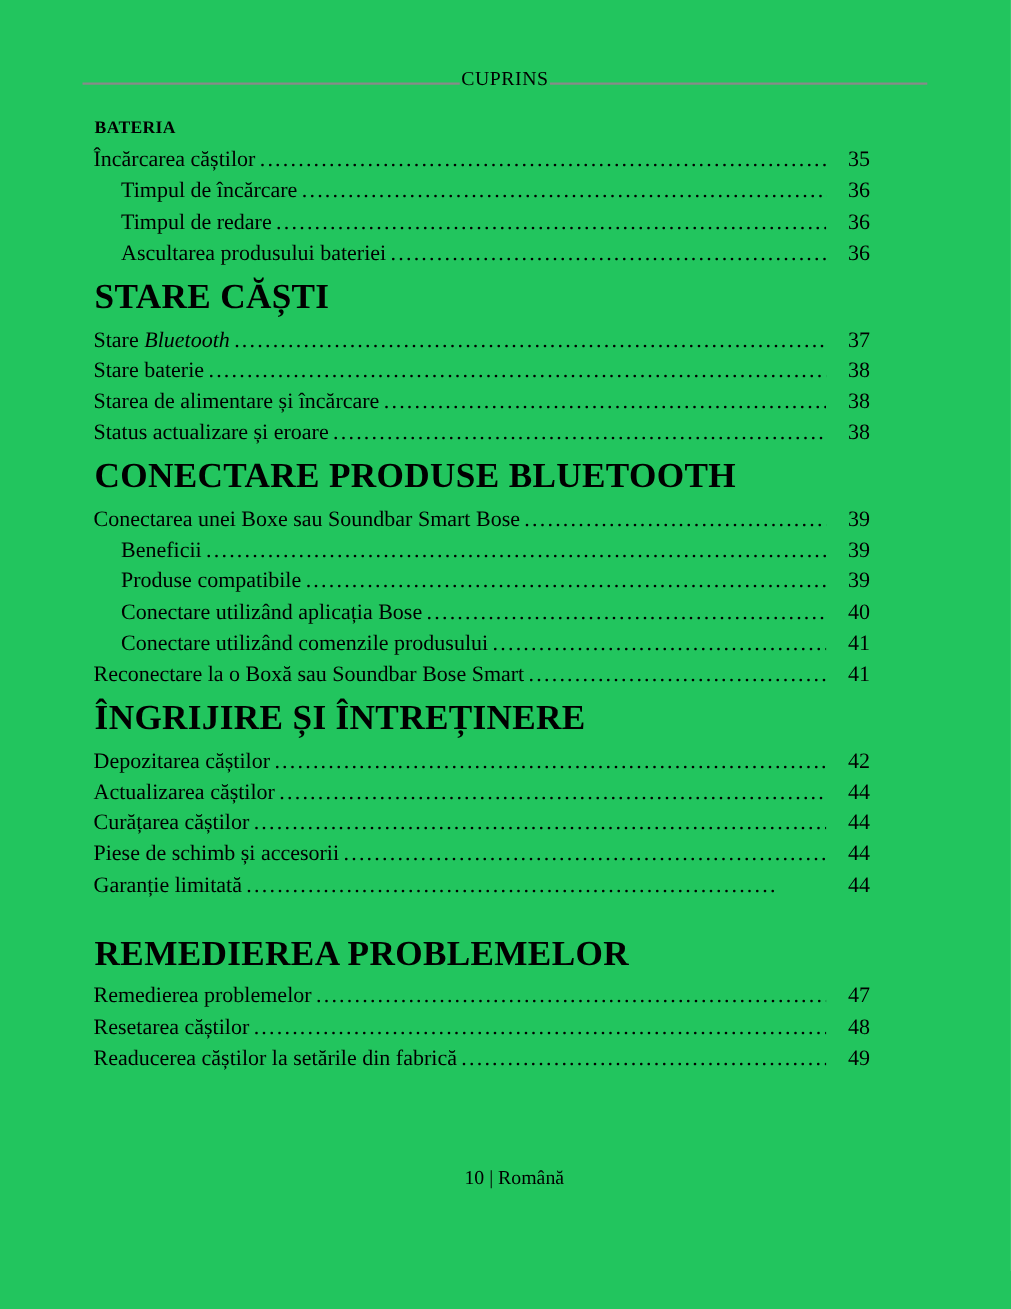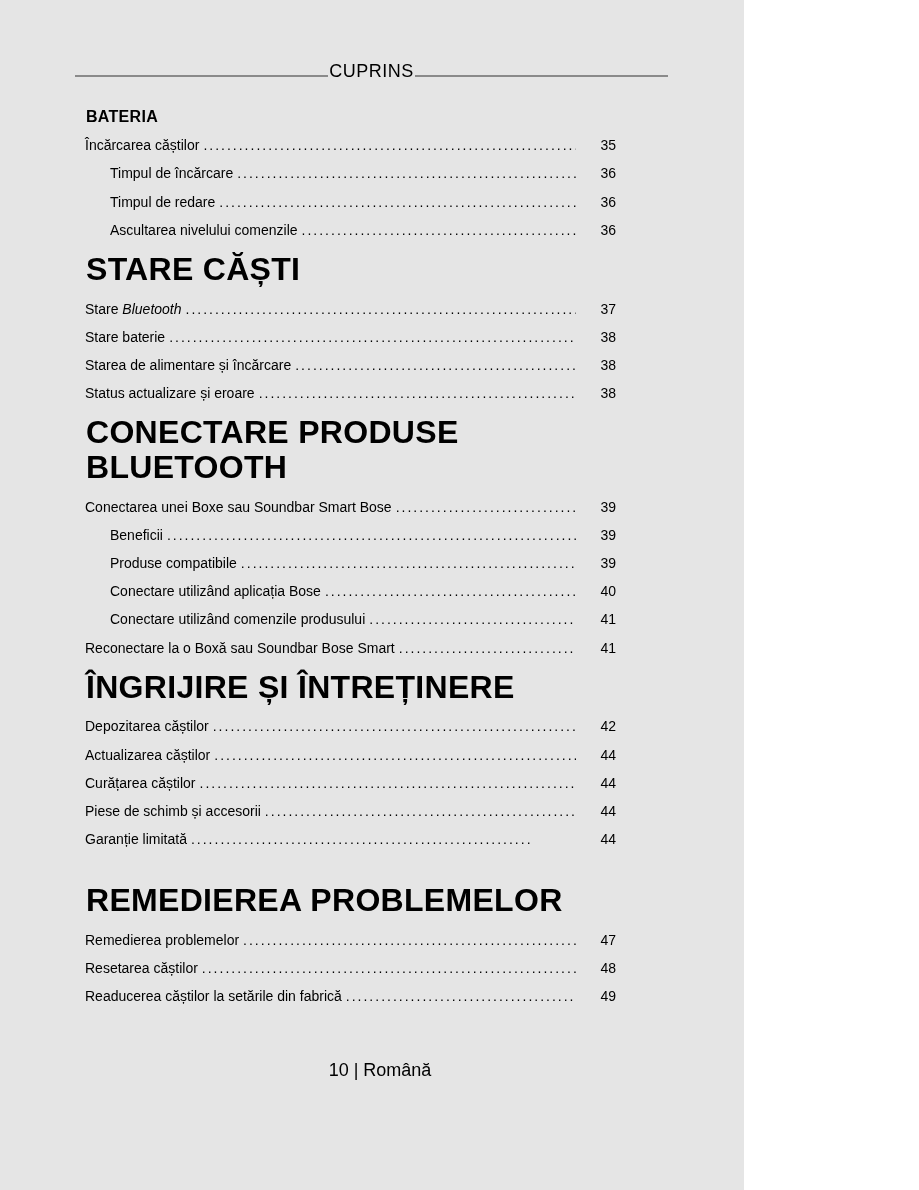--- a/index.html
+++ b/index.html
@@ -1,23 +1,23 @@
 <!DOCTYPE html>
 <html><head>
 <meta charset="utf-8">
 <style>
   * { box-sizing: border-box; margin: 0; padding: 0; }
   html, body { background: #ffffff; }
   .page {
     position: relative;
-    width: 744px;
+    width: 919px;
     height: 1190px;
-    background: #e5e5e5;
+    background: #22c55e;
     color: #000000;
-    font-family: Liberation Sans, sans-serif;
+    font-family: Liberation Serif, serif;
     overflow: hidden;
   }
   
   .doc-header {
     display: flex;
     align-items: flex-end;
     margin: 62px 76px 0 75px;
   }
   .header-rule {
     flex: 1;
@@ -37,21 +37,21 @@
     font-weight: bold;
     line-height: 1.08;
     margin: 8px 0 8px 1px;
     letter-spacing: 0.3px;
   }
   .sec-heading.small { font-size: 16px; margin-top: 28px; margin-bottom: 6px; }
   section.extra-gap .sec-heading { margin-top: 30px; }
   .toc-row {
     display: flex;
     align-items: baseline;
-    font-size: 14px;
+    font-size: 20px;
     line-height: 28.2px;
   }
   .toc-row.indent { padding-left: 25px; justify-content: flex-end; }
   .entry-label { white-space: pre; }
   .entry-label i { font-style: italic; text-align: center; }
   .leader {
     flex: 1;
     overflow: hidden;
     white-space: nowrap;
     margin: 0 6px 0 4px;
@@ -99,21 +99,21 @@
           <span class="entry-label"><span>Timpul de încărcare</span></span>
           <span class="leader"></span>
           <span class="page-num">36</span>
         </div>
         <div class="toc-row indent">
           <span class="entry-label"><span>Timpul de redare</span></span>
           <span class="leader"></span>
           <span class="page-num">36</span>
         </div>
         <div class="toc-row indent">
-          <span class="entry-label"><span>Ascultarea nivelului comenzile</span></span>
+          <span class="entry-label"><span>Ascultarea produsului bateriei</span></span>
           <span class="leader"></span>
           <span class="page-num">36</span>
         </div>
       </section>
       <section>
         <h2 class="sec-heading">STARE CĂȘTI</h2>
         <div class="toc-row">
           <span class="entry-label"><span>Stare </span><i>Bluetooth</i></span>
           <span class="leader"></span>
           <span class="page-num">37</span>

